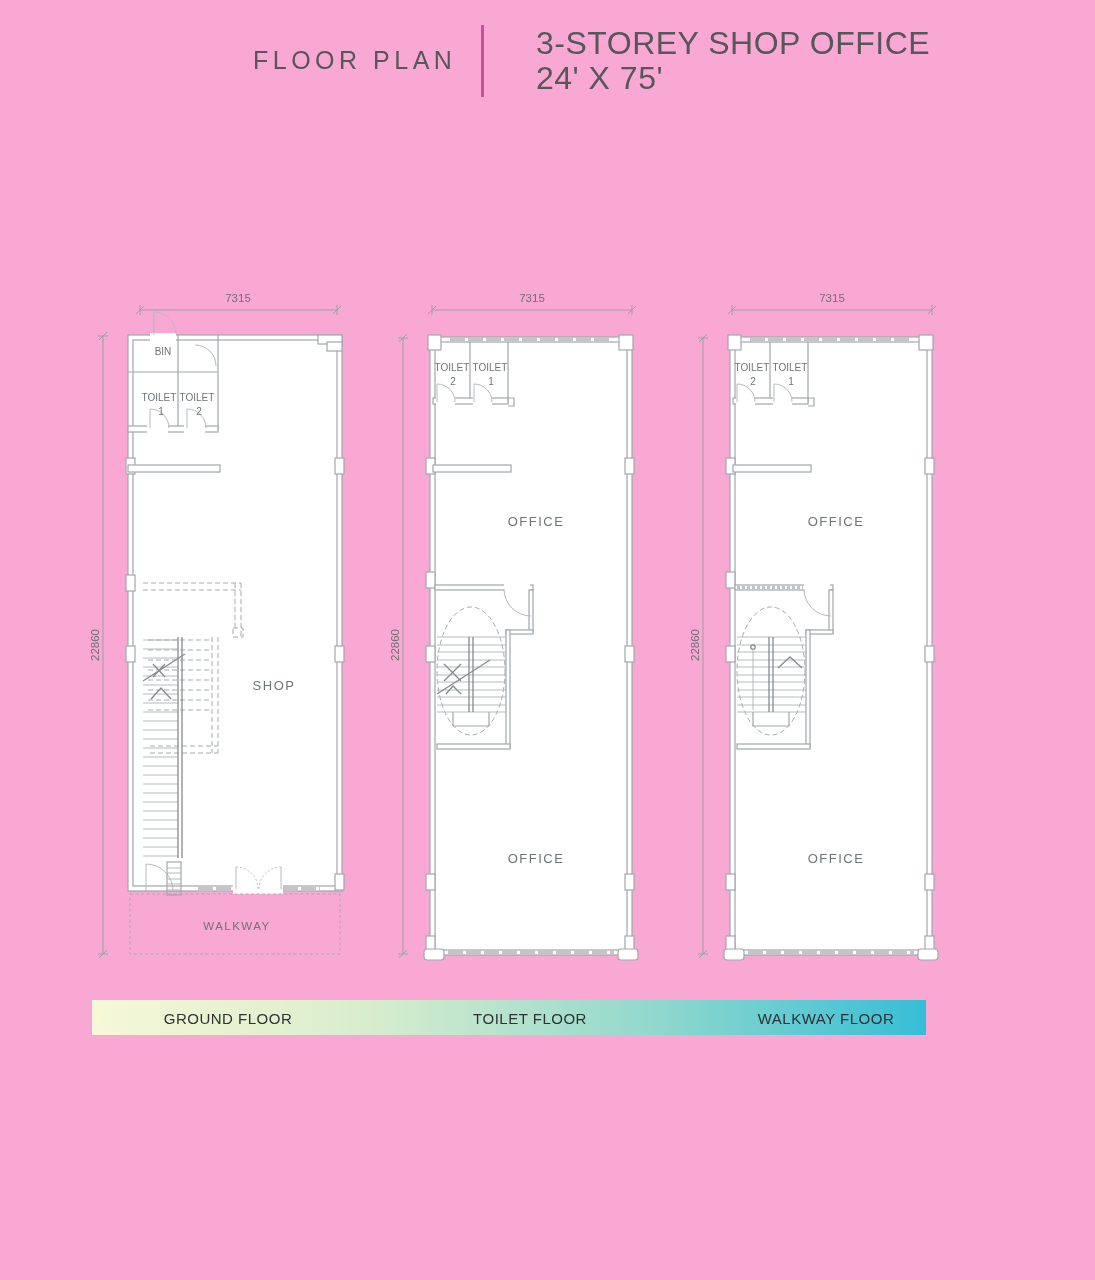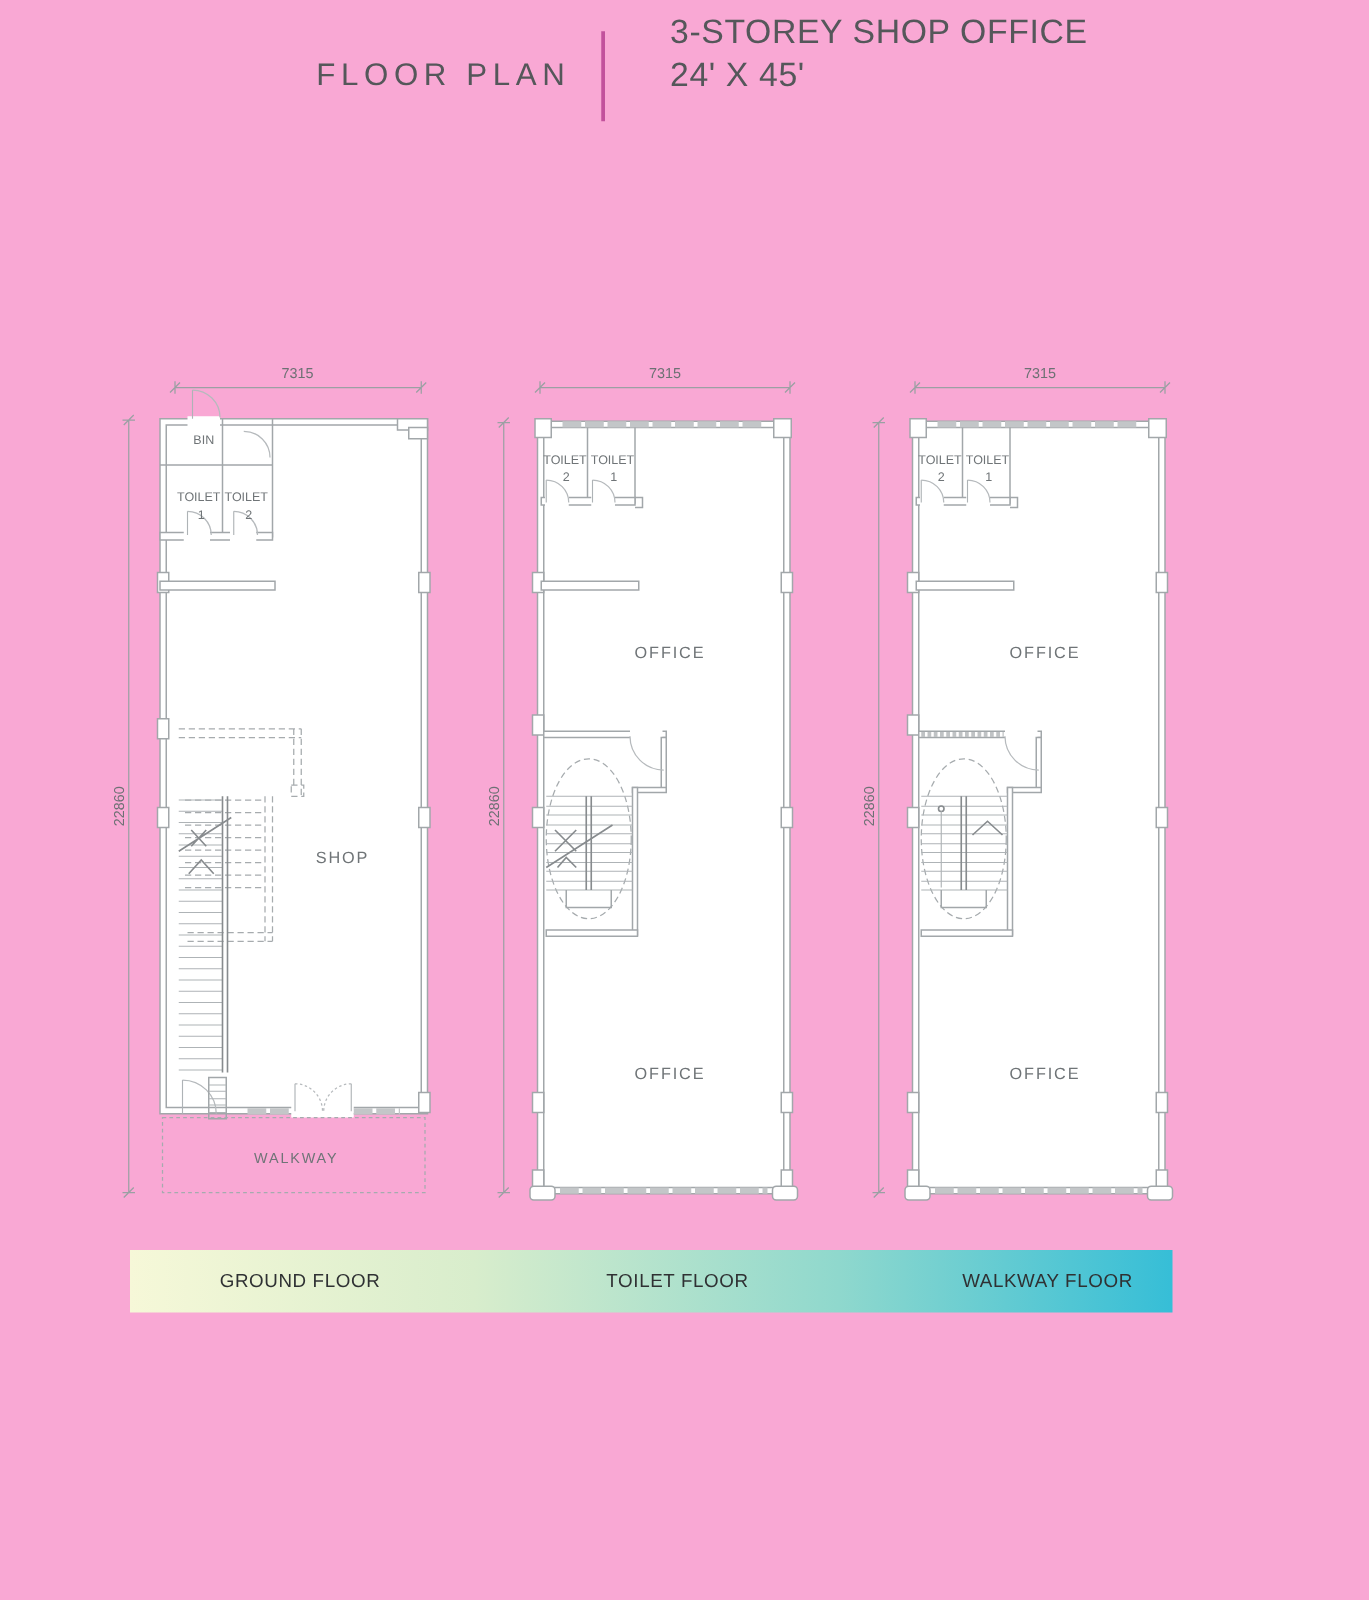--- a/index.html
+++ b/index.html
@@ -2,21 +2,21 @@
 <html><head>
 <meta charset="utf-8">
 <style>
   html,body{margin:0;padding:0;background:#fff;}
   .page{position:relative;width:1095px;height:1280px;background:#f9a8d4;overflow:hidden;
         font-family:"Liberation Sans",sans-serif;}
   
   .title-left{position:absolute;left:253px;top:46px;font-size:25px;letter-spacing:4.5px;
               color:#55575a;}
   .divider{position:absolute;left:481px;top:25px;width:3px;height:72px;}
-  .title-right{position:absolute;left:536px;top:8px;font-size:27px;line-height:35px;
+  .title-right{position:absolute;left:536px;top:26px;font-size:32px;line-height:35px;
                letter-spacing:0.5px;color:#55575a;}
   
   .plan{position:absolute;}
   .w{fill:none;stroke:#a2a7aa;stroke-width:1.2px;}
   .wf{fill:#ffffff;stroke:#a2a7aa;stroke-width:1.2px;}
   .gap{fill:#ffffff;stroke:none;}
   .thin{fill:none;stroke:#aeb3b6;stroke-width:0.9px;}
   .arc{fill:none;stroke:#b6babd;stroke-width:1px;}
   .arcdot{fill:none;stroke:#b6babd;stroke-width:1px;stroke-dasharray:2 2;}
   .dash{fill:none;stroke:#a6abae;stroke-width:1px;stroke-dasharray:5 3;}
@@ -24,34 +24,34 @@
   .rail{fill:none;stroke:#878b8e;stroke-width:1.3px;}
   .win{fill:none;stroke:#c3c6c8;stroke-width:5px;stroke-dasharray:15 3;}
   .win2{fill:none;stroke:#c0c3c5;stroke-width:4px;stroke-dasharray:3 2;}
   .dim{fill:none;stroke:#9ba0a3;stroke-width:1px;}
   .dimtxt{fill:#6d7174;font-size:11.5px;}
   .rtxt{fill:#6f7477;font-size:10px;}
   .rtxt2{fill:#6f7477;font-size:13px;letter-spacing:1.5px;}
   .rtxt3{fill:#6f7477;font-size:11.5px;letter-spacing:1.5px;}
   text{font-family:"Liberation Sans",sans-serif;}
   
-  .legend-bar{position:absolute;left:104px;top:1000px;width:834px;height:50px;}
+  .legend-bar{position:absolute;left:92px;top:1000px;width:834px;height:35px;}
   .legend-label{position:absolute;top:50%;transform:translate(-50%,-50%);
                 font-size:15px;color:#2f3133;letter-spacing:0.5px;white-space:nowrap;}
 </style>
 </head>
 <body>
 
 <div class="page">
 
   <div class="title-left">FLOOR PLAN</div>
   <div class="divider" style="background:#c2519c;"></div>
   <div class="title-right">
     <div>3-STOREY SHOP OFFICE</div>
-    <div>24' X 45'</div>
+    <div>24' X 75'</div>
   </div>
 
   <svg class="plan" style="left:70px;top:280px;" width="310" height="690" viewBox="70 280 310 690">
 
     <g>
       <text class="dimtxt" x="238" y="302" text-anchor="middle">7315</text>
       <path class="dim" d="M140 310H337 M140 305V315 M337 305V315 M136 314L144 306 M333 314L341 306"></path>
       <path class="dim" d="M103 336V954 M98 336H108 M98 954H108 M99 340L107 332 M99 958L107 950"></path>
       <text class="dimtxt" transform="rotate(-90 95 645)" x="95" y="649" text-anchor="middle">22860</text>
     </g>

